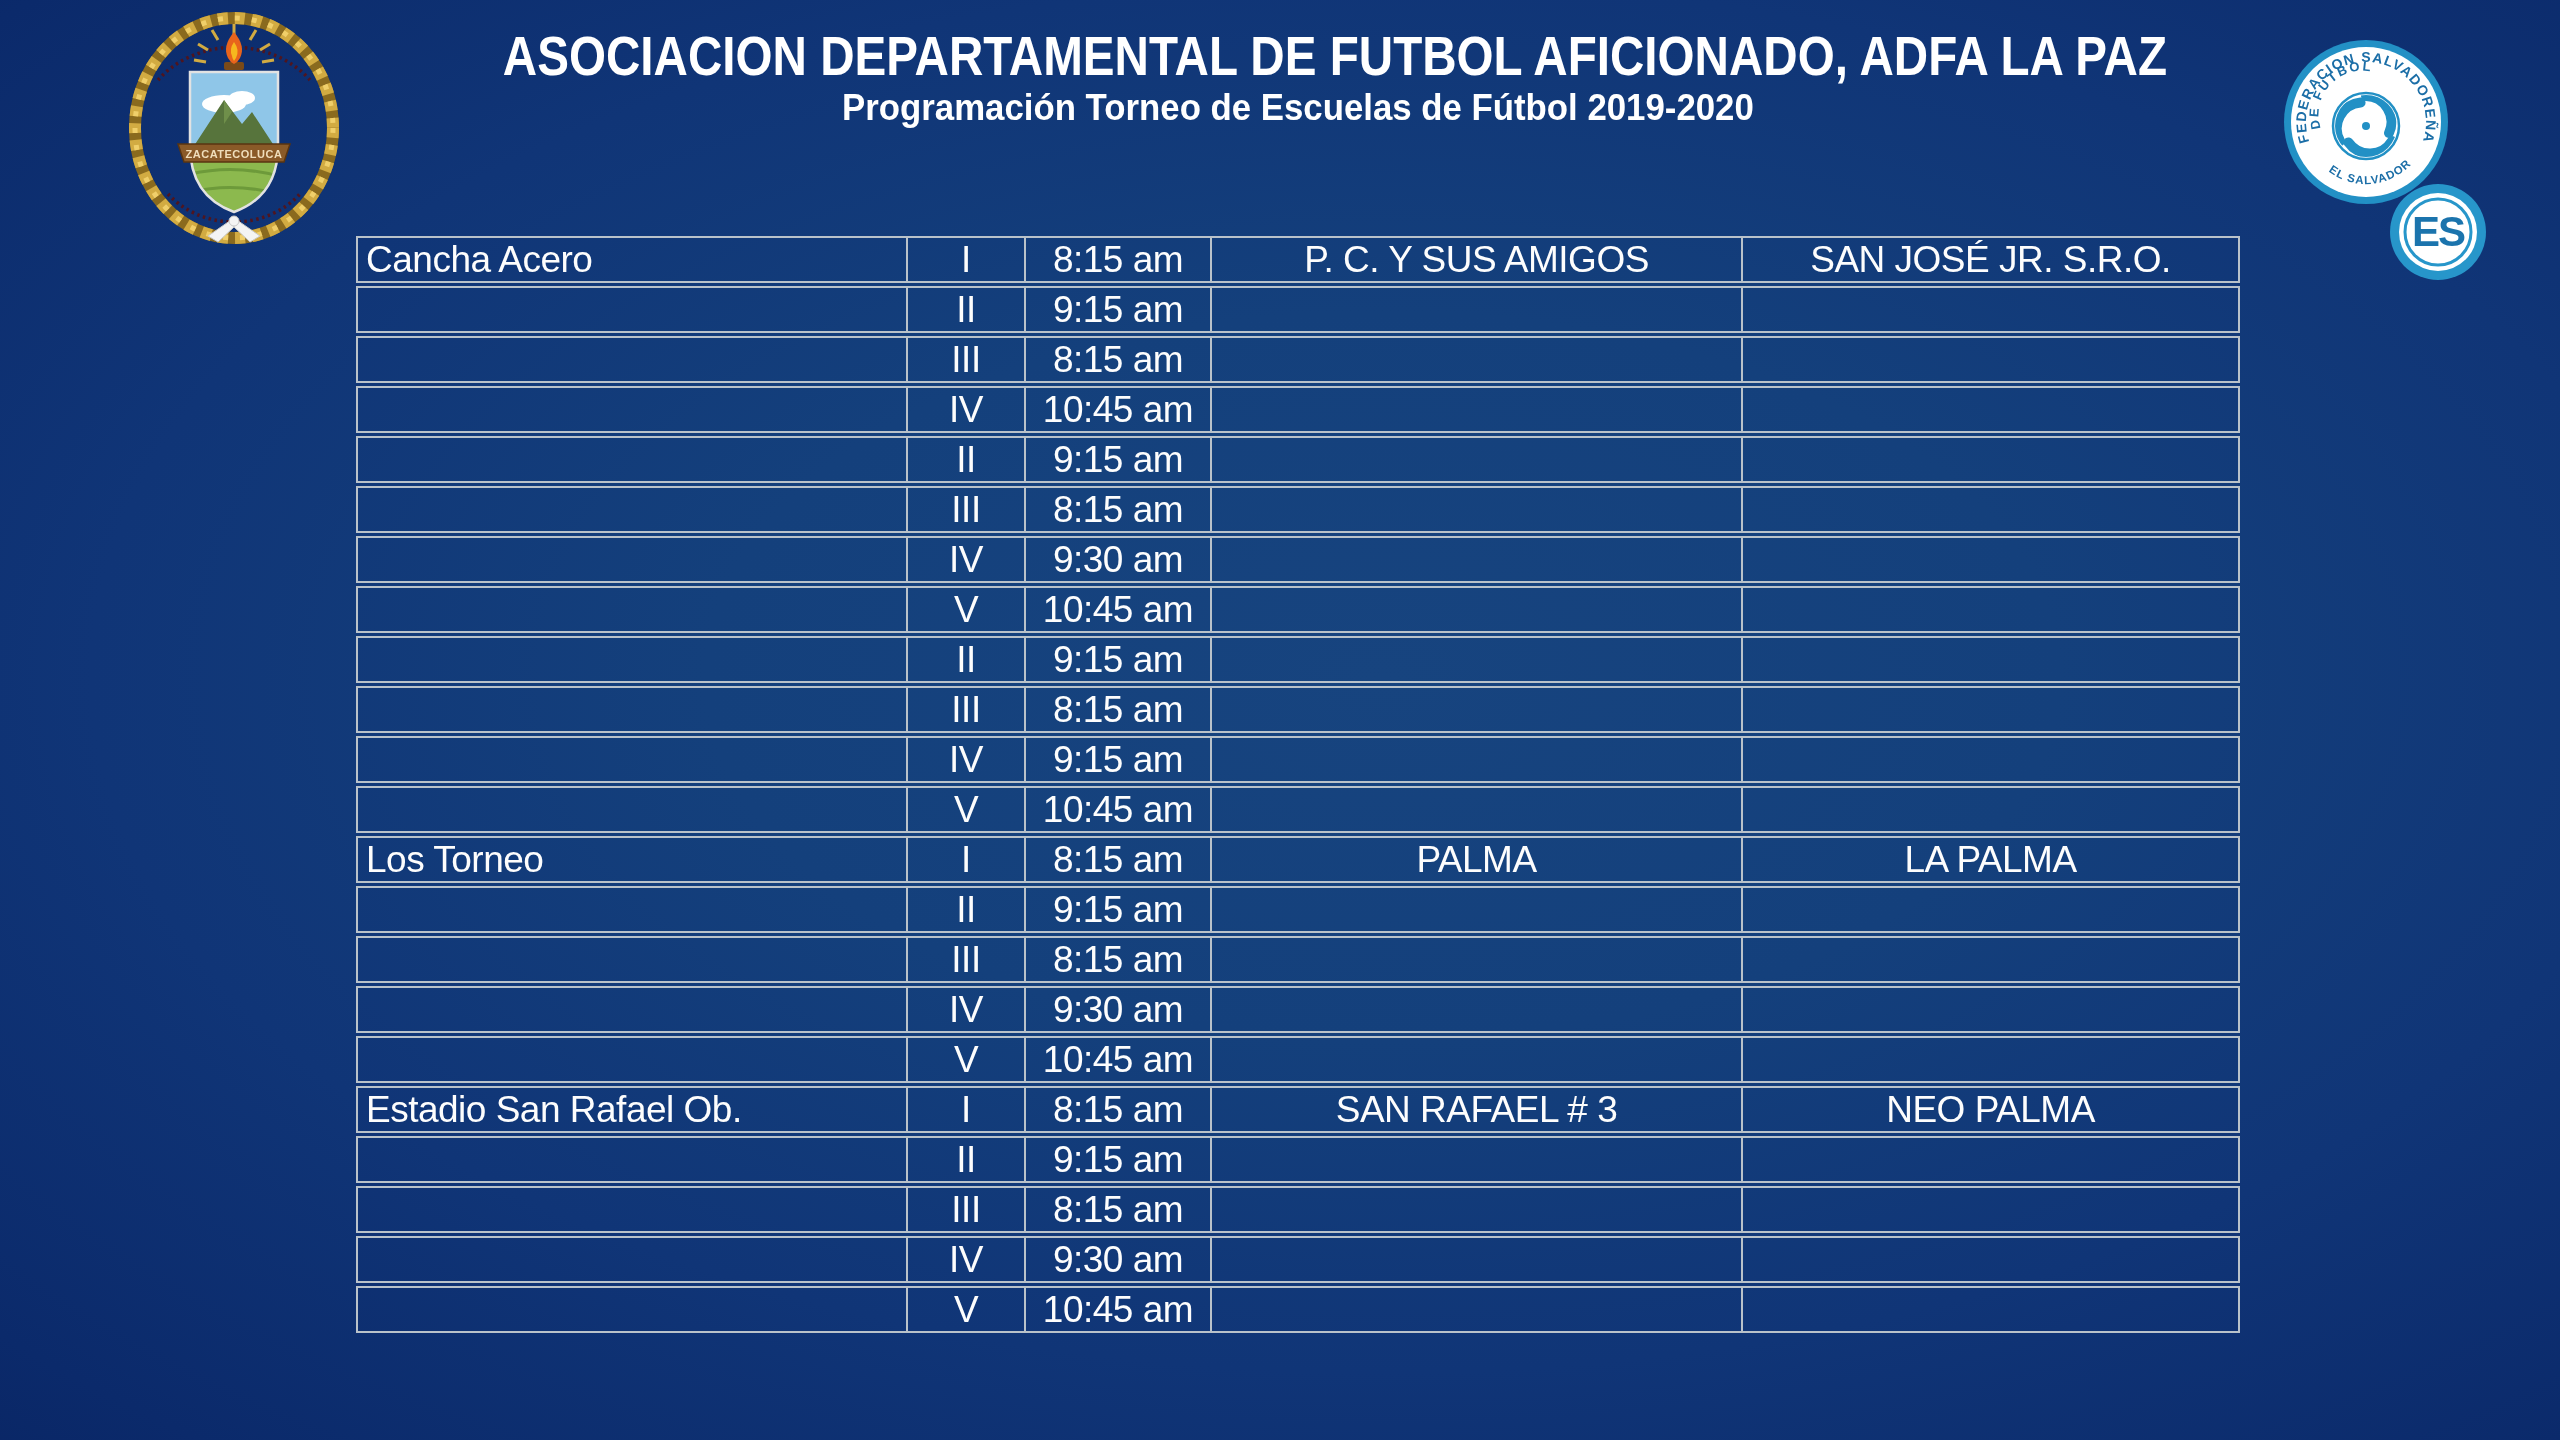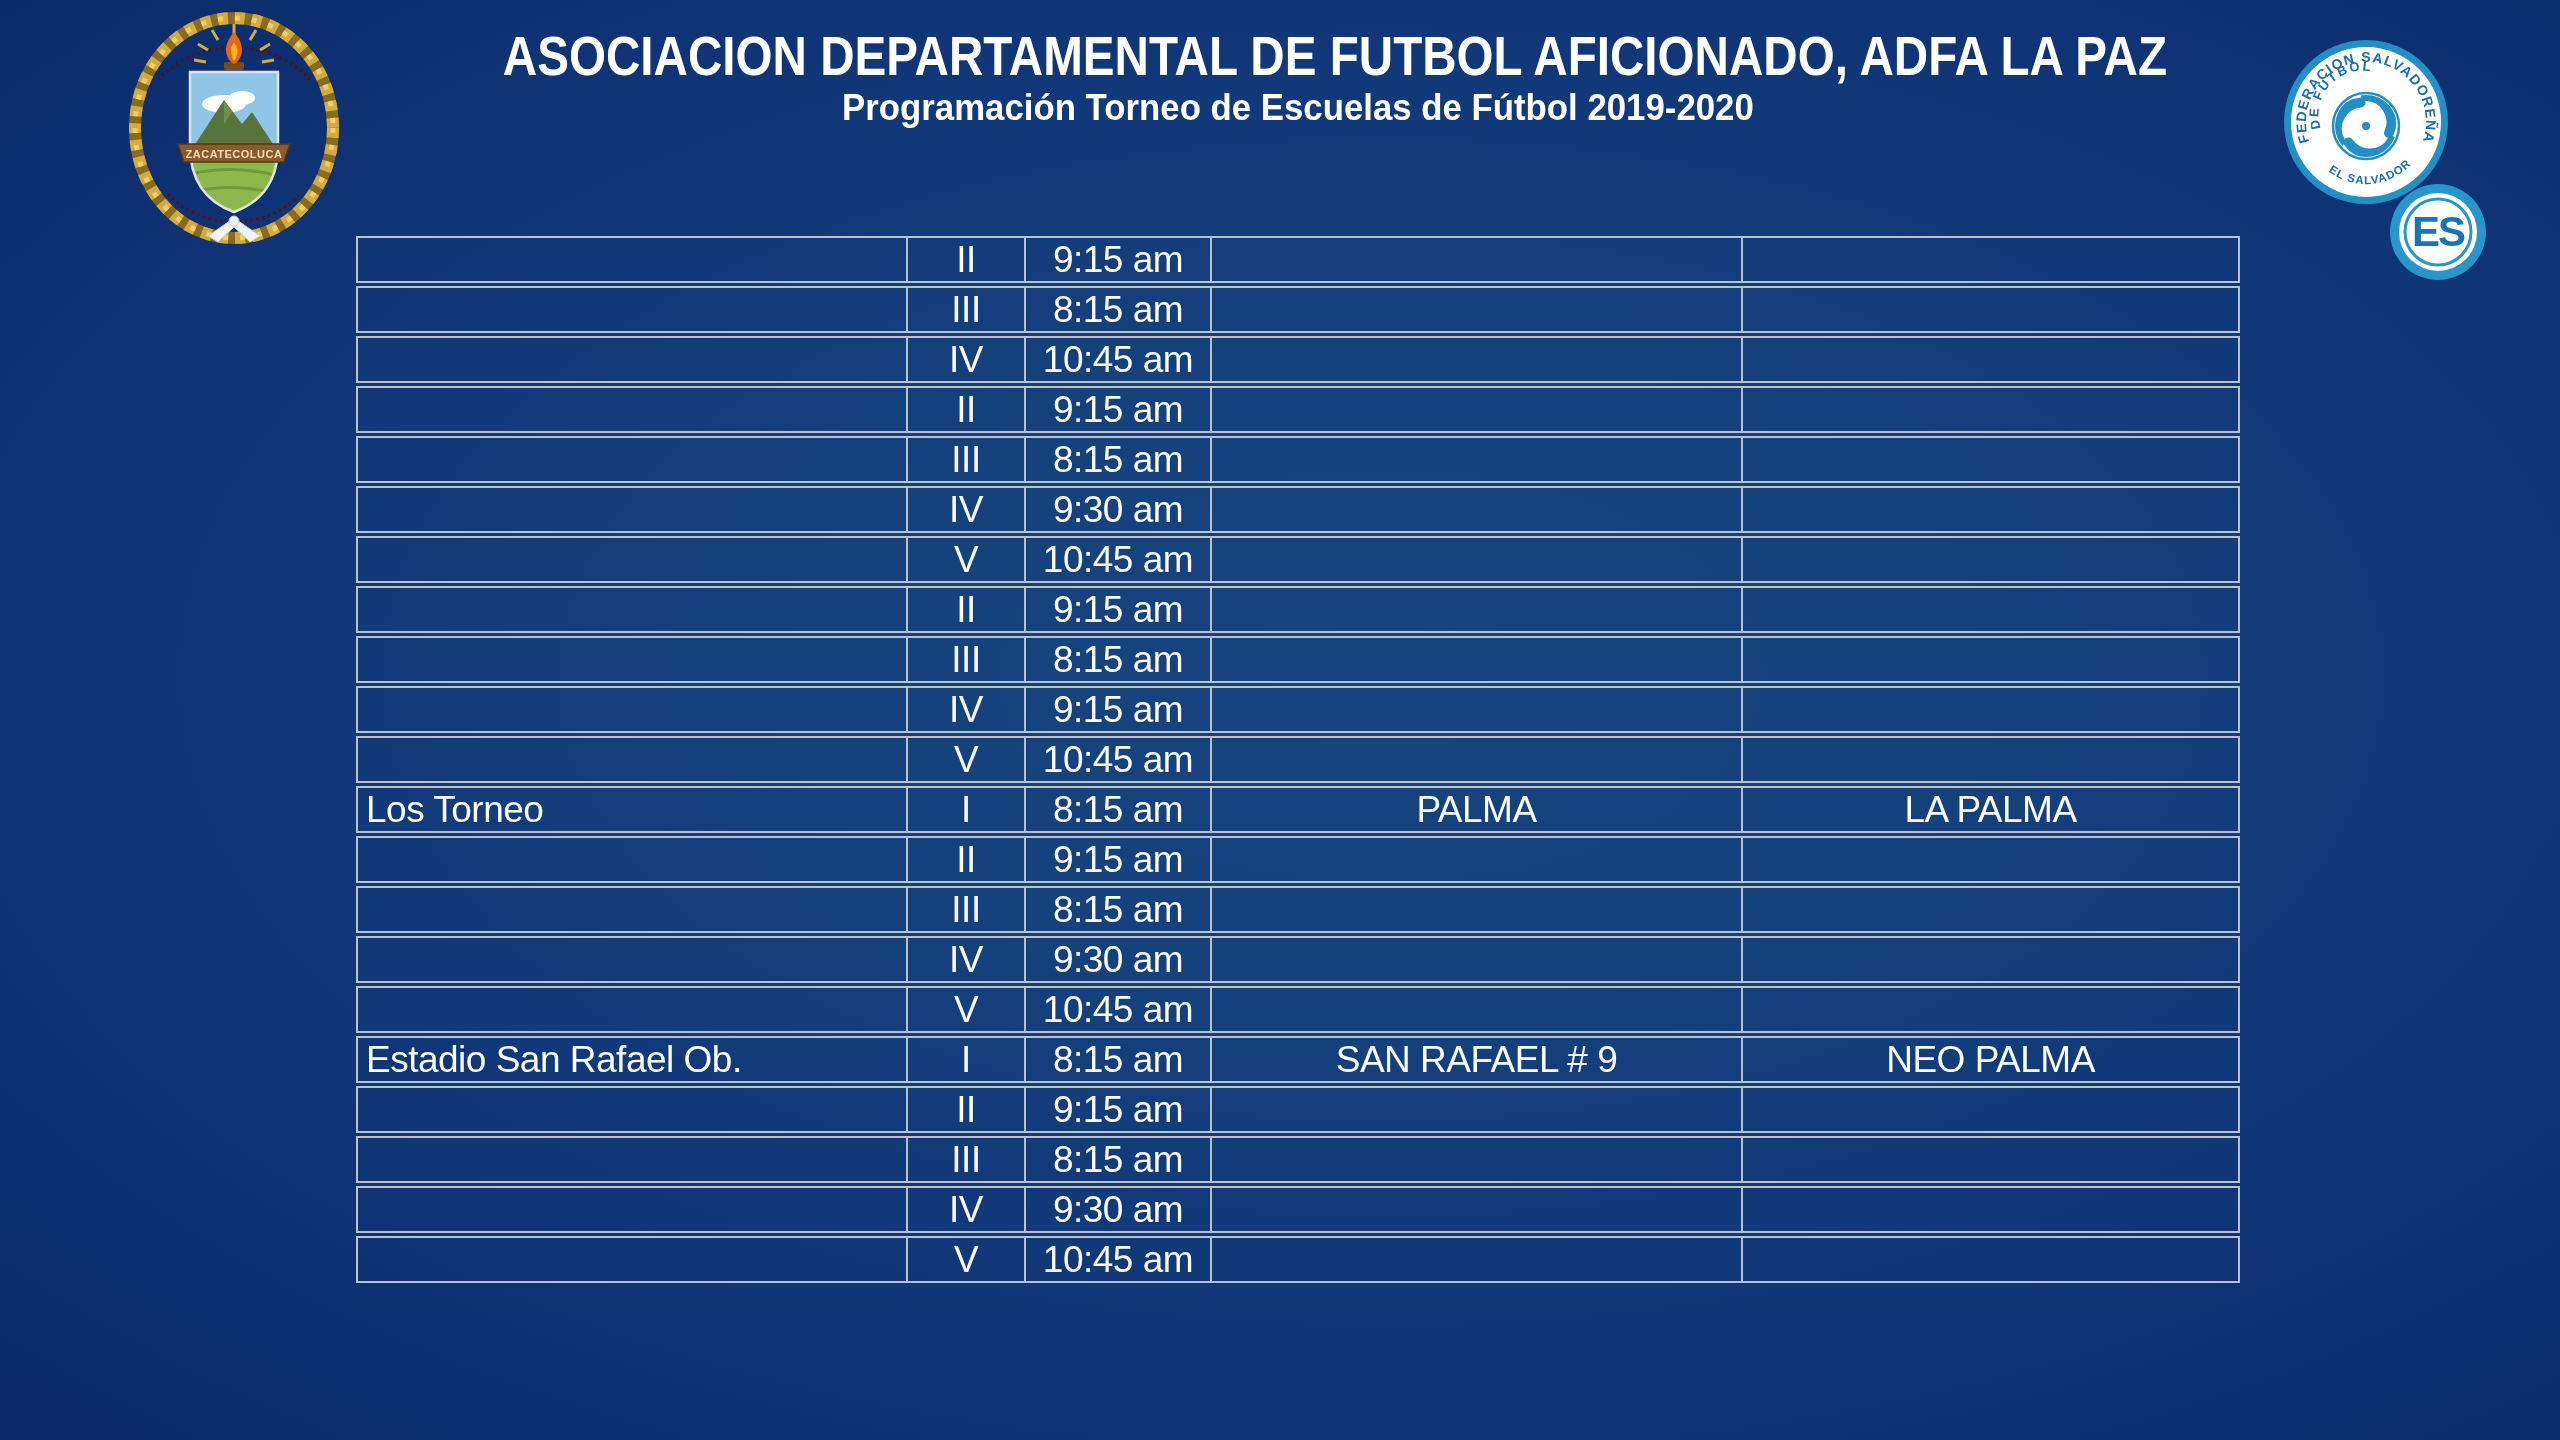--- a/index.html
+++ b/index.html
@@ -144,20 +144,27 @@
   <table class="schedule">
     <colgroup>
       <col style="width:552px">
       <col style="width:118px">
       <col style="width:186px">
       <col style="width:531px">
       <col style="width:497px">
     </colgroup>
     <tbody>
         <tr>
+          <td class="venue">Cancha Acero</td>
+          <td class="round">I</td>
+          <td class="time">8:15 am</td>
+          <td class="team">P. C. Y SUS AMIGOS</td>
+          <td class="team">SAN JOSÉ JR. S.R.O.</td>
+        </tr>
+        <tr>
           <td class="venue"></td>
           <td class="round">II</td>
           <td class="time">9:15 am</td>
           <td class="team"></td>
           <td class="team"></td>
         </tr>
         <tr>
           <td class="venue"></td>
           <td class="round">III</td>
           <td class="time">8:15 am</td>
@@ -259,21 +266,21 @@
           <td class="venue"></td>
           <td class="round">V</td>
           <td class="time">10:45 am</td>
           <td class="team"></td>
           <td class="team"></td>
         </tr>
         <tr>
           <td class="venue">Estadio San Rafael Ob.</td>
           <td class="round">I</td>
           <td class="time">8:15 am</td>
-          <td class="team">SAN RAFAEL # 9</td>
+          <td class="team">SAN RAFAEL # 3</td>
           <td class="team">NEO PALMA</td>
         </tr>
         <tr>
           <td class="venue"></td>
           <td class="round">II</td>
           <td class="time">9:15 am</td>
           <td class="team"></td>
           <td class="team"></td>
         </tr>
         <tr>

